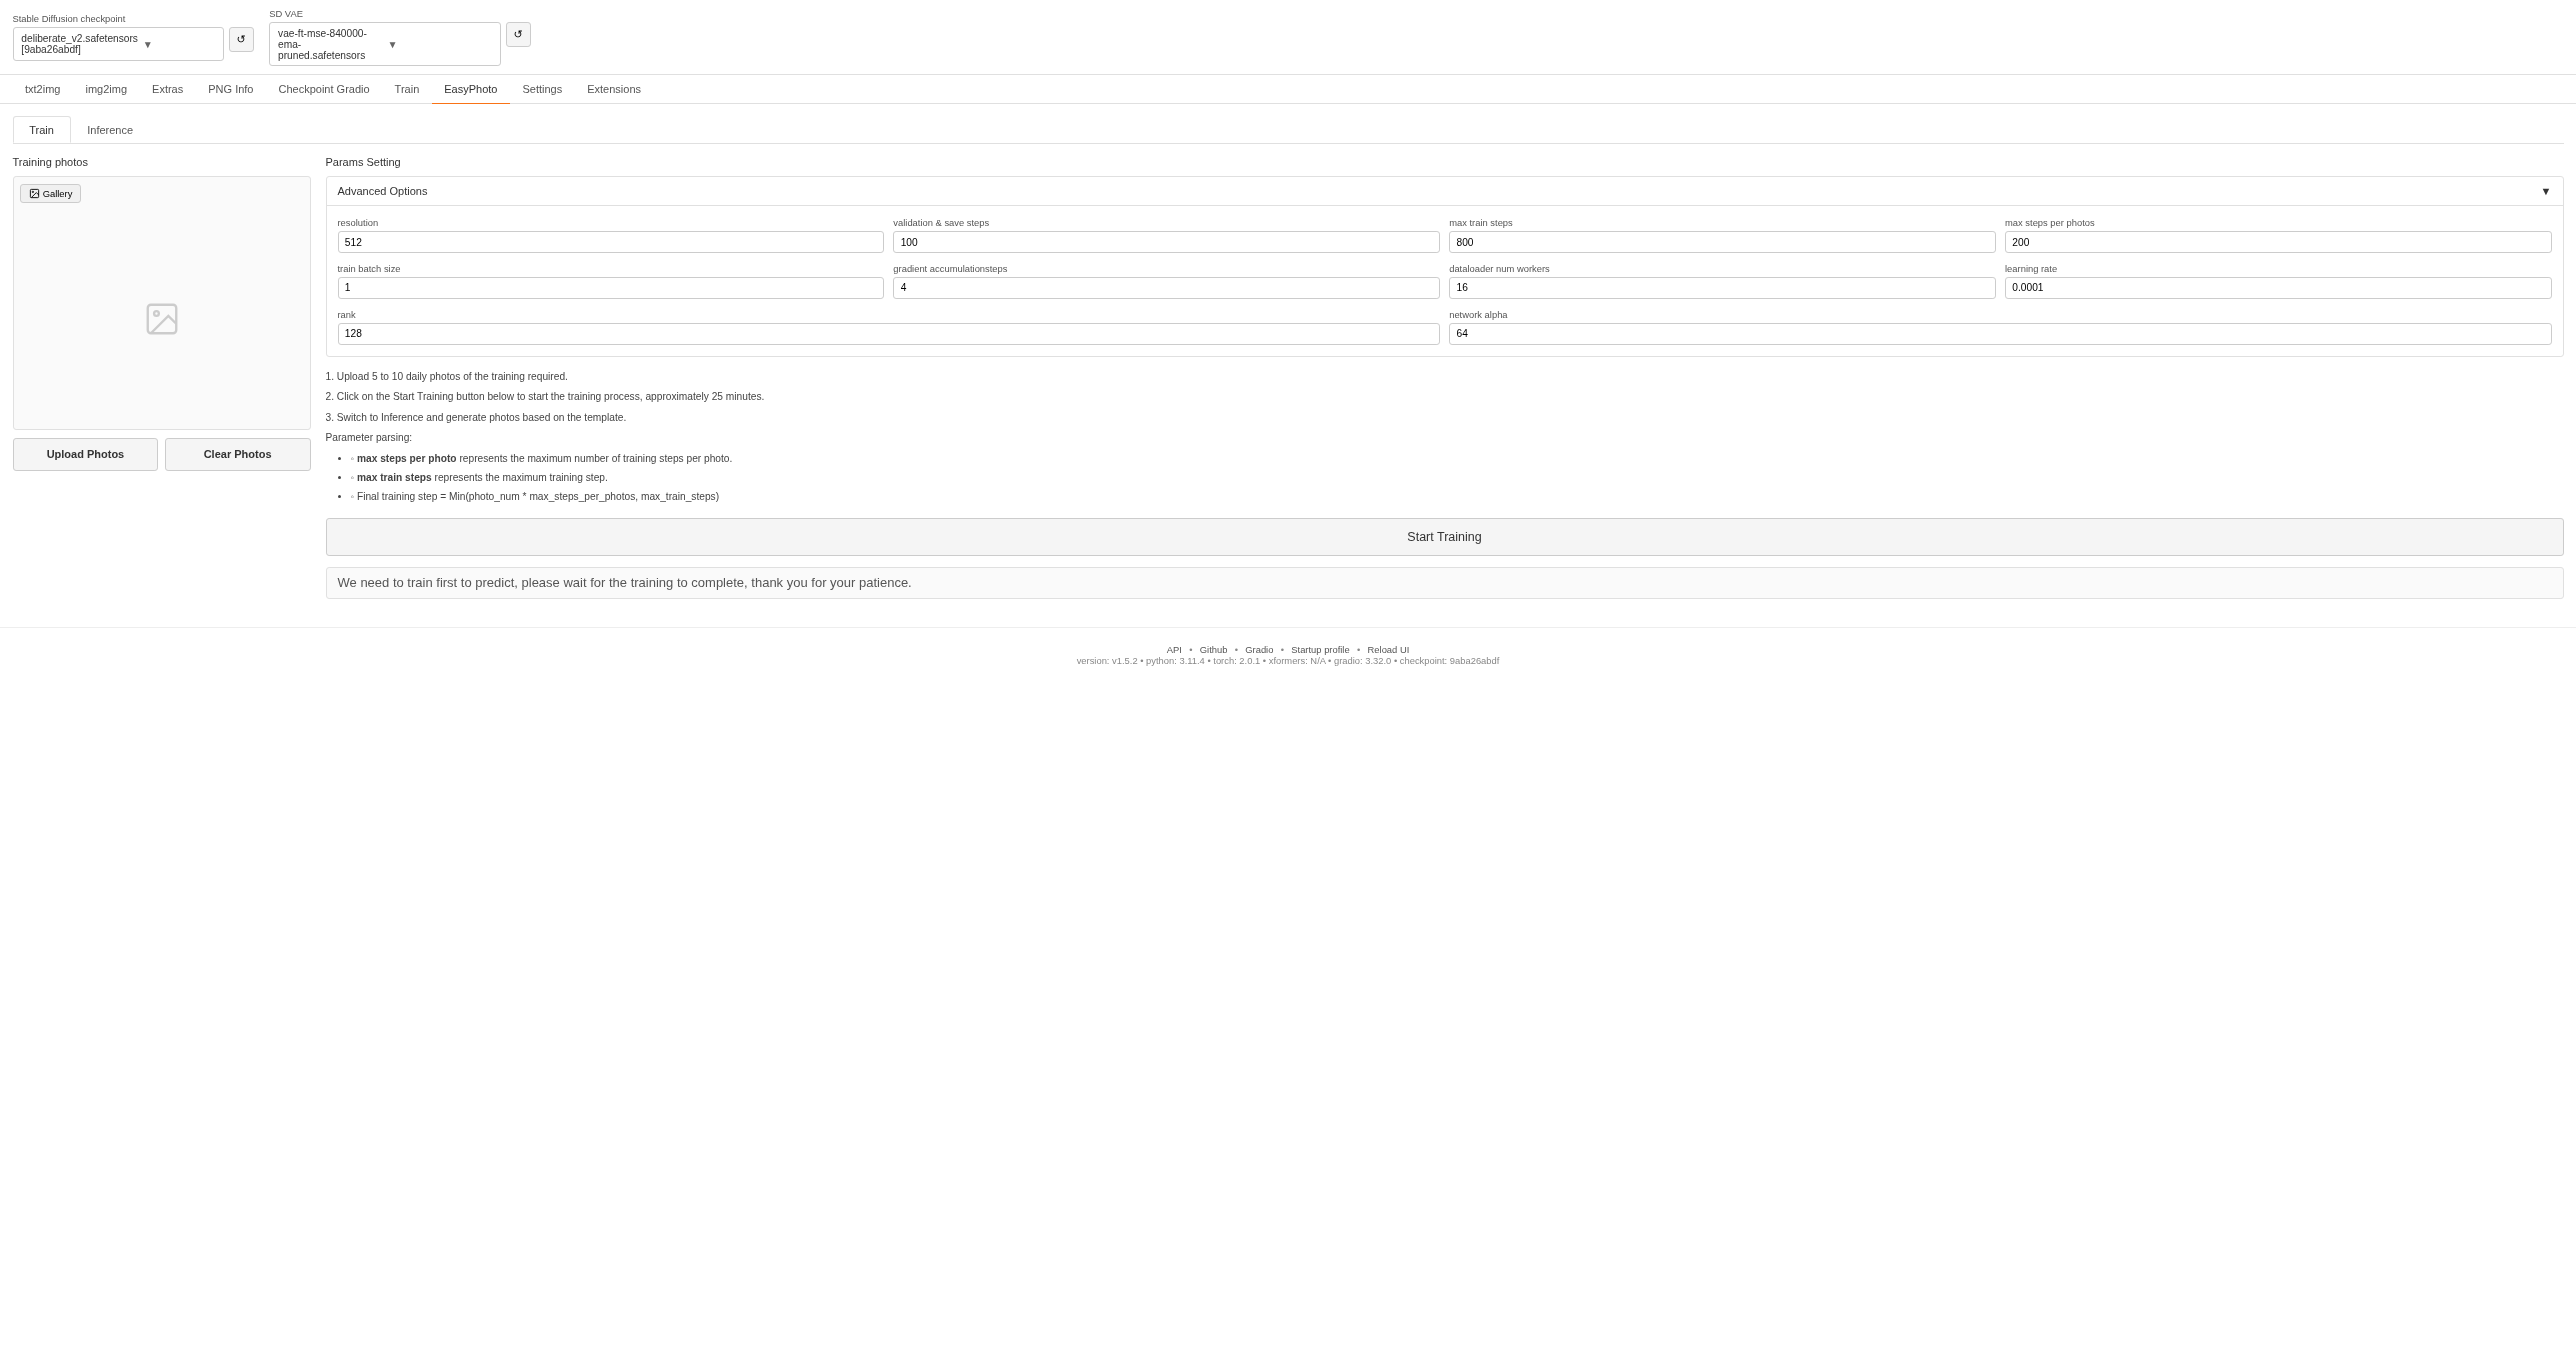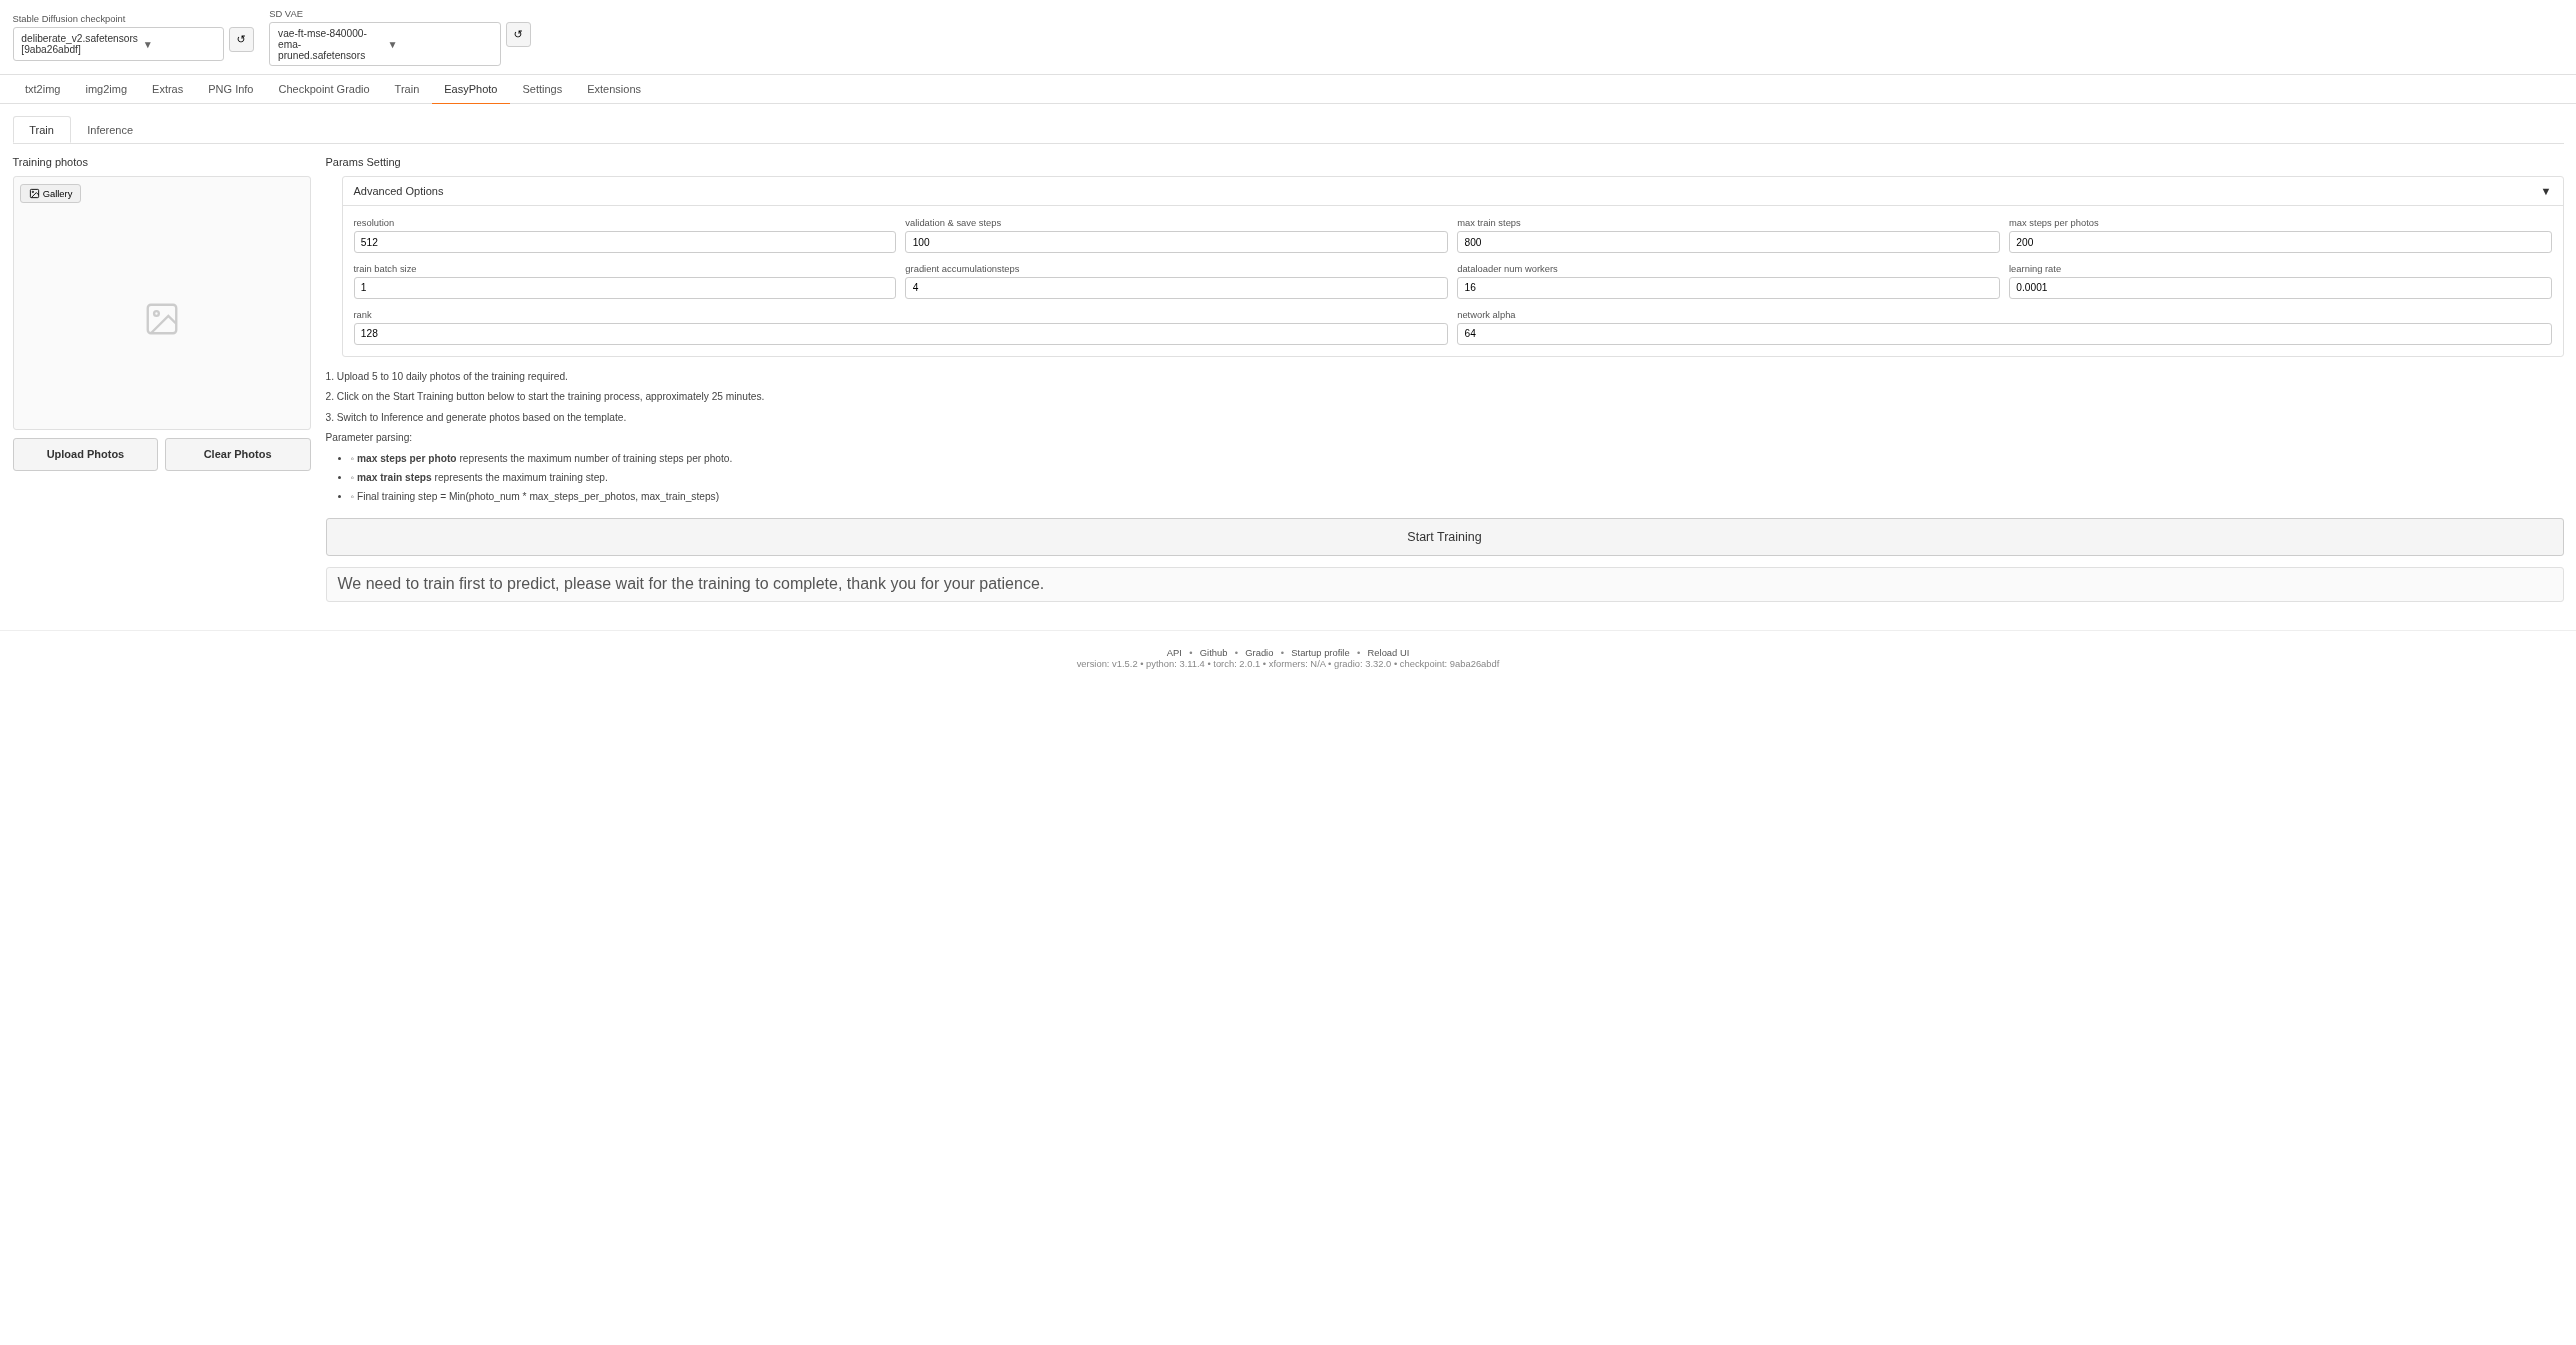--- a/index.html
+++ b/index.html
@@ -168,21 +168,20 @@
       cursor: pointer;
       font-size: 11px;
       font-weight: 700;
       color: #333;
       text-align: center;
     }
     .advanced-options-box {
       border: 0.8px solid #e0e0e0;
       border-radius: 3.1px;
       background: #fff;
-      margin-left: 16px;
     }
     .advanced-options-header {
       display: flex;
       align-items: center;
       justify-content: space-between;
       padding: 7.8px 11px;
       font-size: 11px;
       font-weight: 500;
       cursor: pointer;
     }
@@ -254,21 +253,21 @@
       cursor: pointer;
       color: #333;
       margin-top: 11px;
     }
     .status-bar {
       margin-top: 11px;
       padding: 7.8px 11px;
       border: 0.8px solid #e0e0e0;
       border-radius: 3.1px;
       background: #fafafa;
-      font-size: 16px;
+      font-size: 13px;
       color: #555;
     }
     .footer {
       text-align: center;
       padding: 15.7px;
       font-size: 9.4px;
       color: #888;
       border-top: 0.8px solid #eee;
       margin-top: 15.7px;
     }

